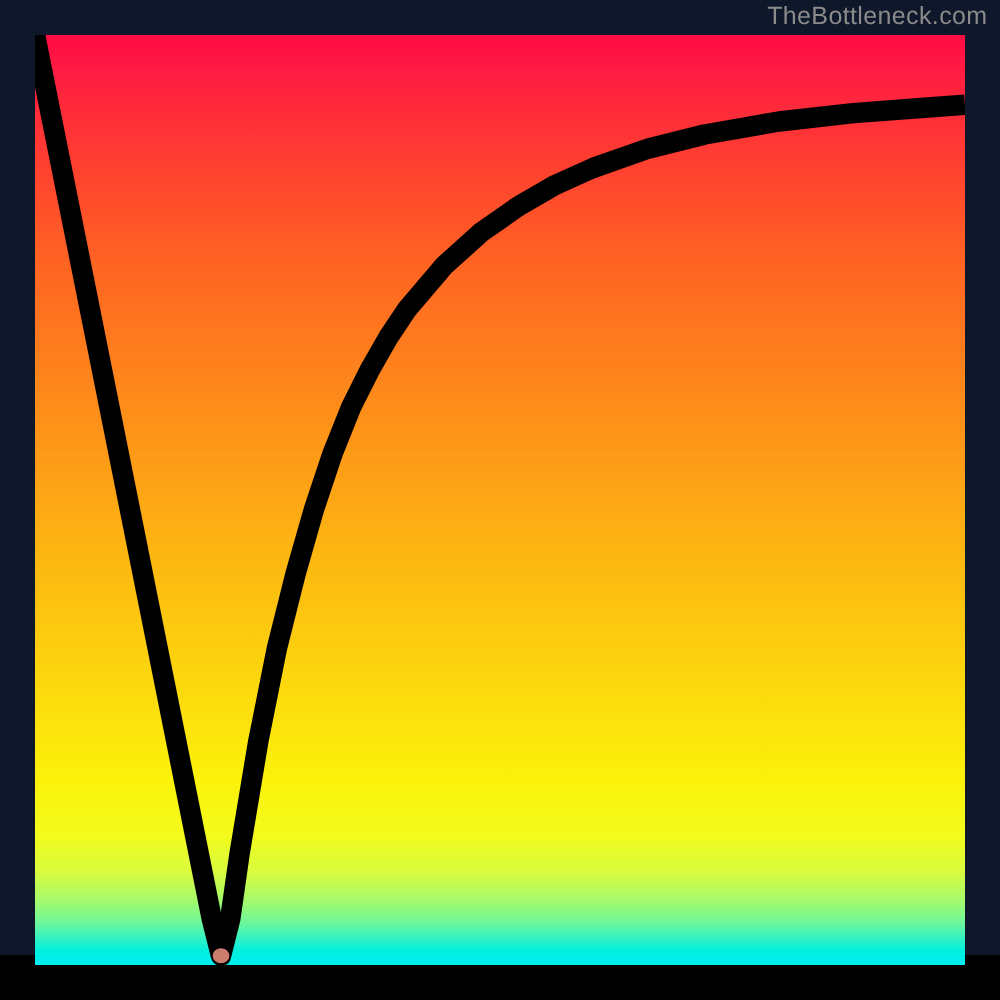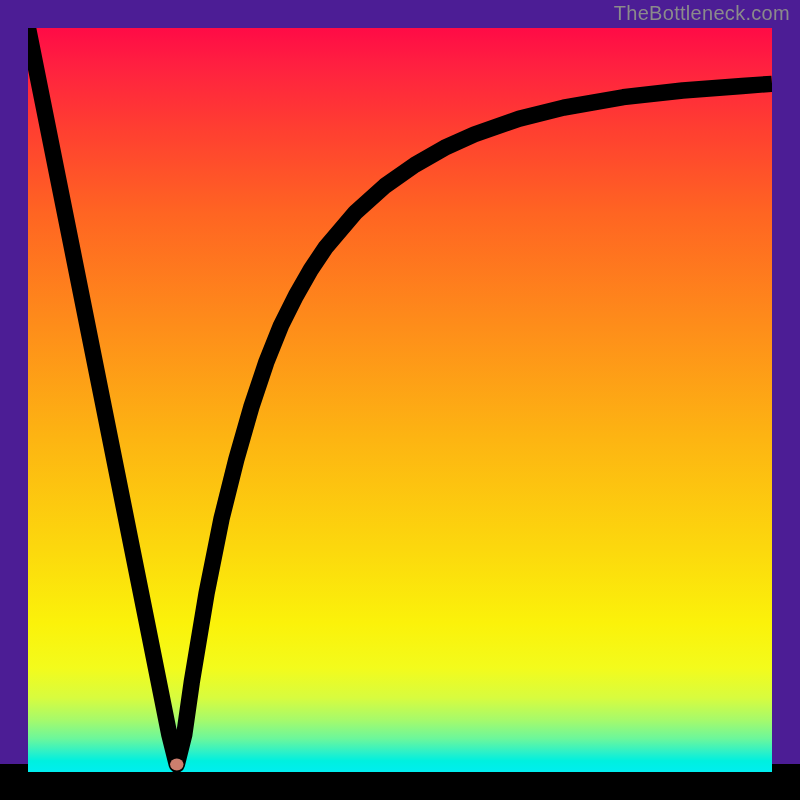--- a/index.html
+++ b/index.html
@@ -8,21 +8,21 @@
     width: 800px;
     height: 800px;
     overflow: hidden;
     background: #000;
     font-family: Arial, Helvetica, sans-serif;
   }
   .chart-container {
     position: relative;
     width: 800px;
     height: 764px;
-    background: #4c1d95;
+    background: #0f172a;
   }
   .plot-area {
     position: absolute;
     left: 28px;
     top: 28px;
     width: 744px;
     height: 744px;
     overflow: hidden;
   }
   .gradient-bg {

